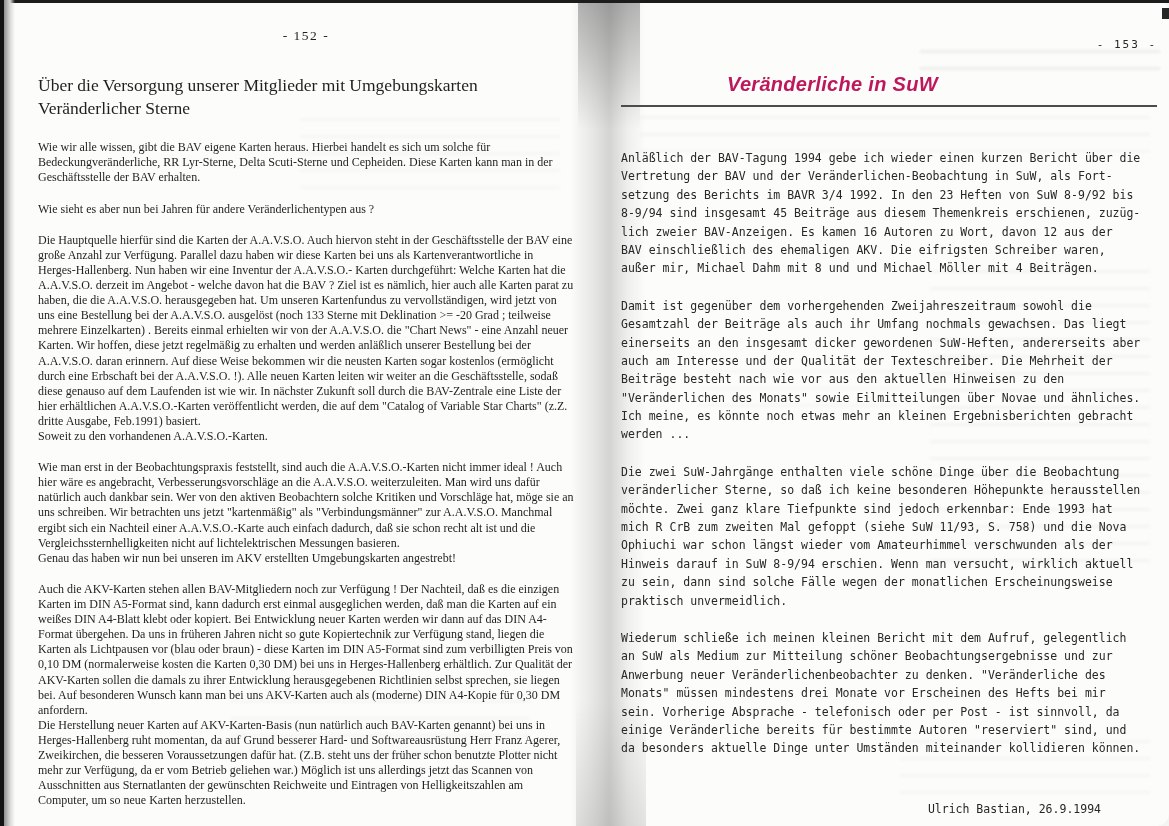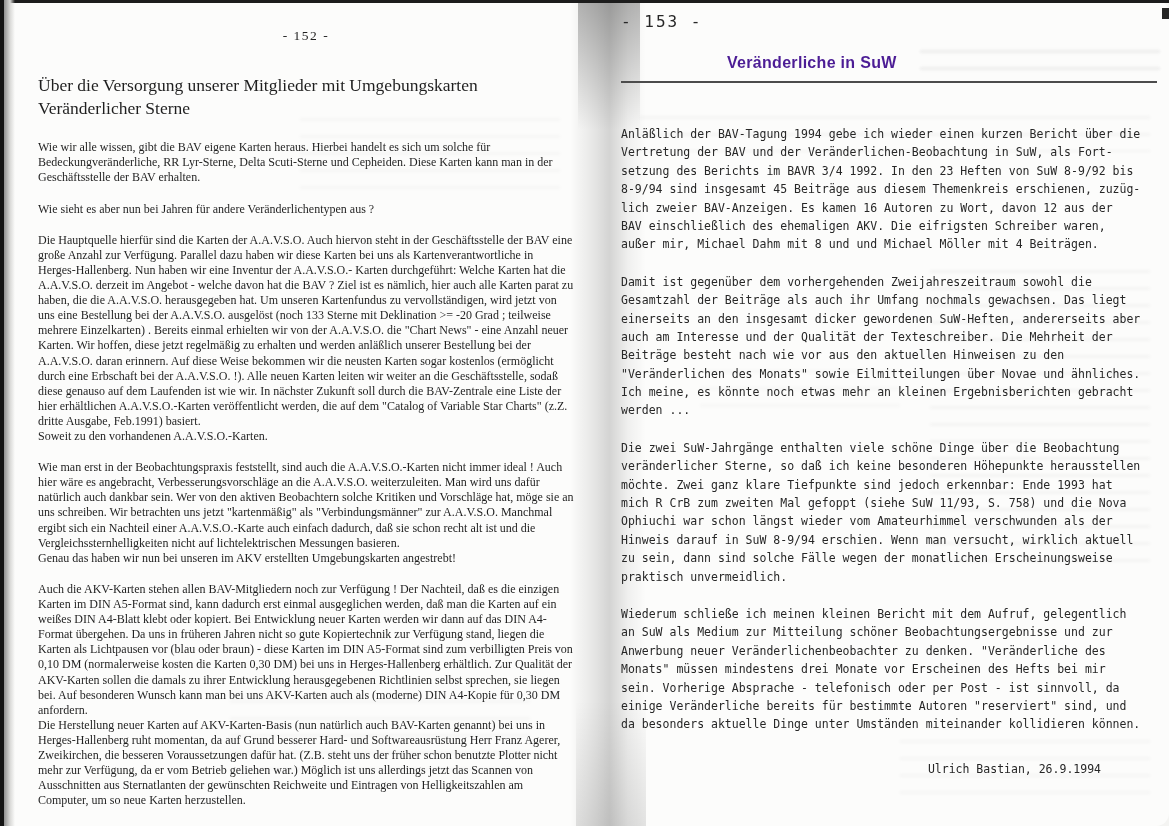--- a/index.html
+++ b/index.html
@@ -28,26 +28,26 @@
   
   .page-left{position:absolute;left:38px;top:18px;width:536px;color:#1f1f1f;}
   .pl-header{text-align:center;font-size:13.5px;letter-spacing:1.5px;margin:10px 0 30px 0;}
   .pl-title{font-size:17.5px;line-height:1.32;white-space:pre-line;margin:0 0 20px 0;}
   .pl-par{font-size:12px;line-height:1.26;white-space:pre-line;margin:16px 0 13px 0;}
   .pl-signature{font-size:12.5px;text-align:right;padding-right:28px;margin-top:16px;}
 
   
   .page-right{position:absolute;left:621px;top:12px;width:536px;color:#272727;
     font-family:"DejaVu Sans Mono", monospace;}
-  .pr-header{text-align:left;font-size:16px;letter-spacing:2px;margin:0 0 22px 0;}
+  .pr-header{text-align:right;font-size:11px;letter-spacing:2px;margin:26px 0 22px 0;}
   .pr-title-row{border-bottom:2px solid #4c4c4c;padding-bottom:9px;margin-bottom:42px;}
-  .pr-title{font-family:"Liberation Sans", sans-serif;font-weight:bold;font-size:16px;
-    letter-spacing:.3px;margin-left:106px;color:#4c1d95;}
+  .pr-title{font-family:"Liberation Sans", sans-serif;font-weight:bold;font-size:20px;
+    letter-spacing:.3px;margin-left:106px;color:#be185d;font-style:italic;}
   .pr-par{font-size:11.5px;line-height:1.6;white-space:pre-line;margin:8px 0 19px 0;}
-  .pr-signature{font-size:11.5px;text-align:right;padding-right:56px;margin-top:28px;}
+  .pr-signature{font-size:11.5px;text-align:right;padding-right:56px;margin-top:44px;}
 
   
   .bleed{position:absolute;filter:blur(1.4px);opacity:.55;pointer-events:none;
     background-image:repeating-linear-gradient(180deg,rgba(125,125,125,0.22) 0 3px,rgba(0,0,0,0) 3px 17px);}
   .b1{left:920px;top:50px;width:240px;height:30px;}
   .b2{left:640px;top:116px;width:510px;height:36px;opacity:.3;}
   .b3{left:930px;top:270px;width:220px;height:300px;opacity:.28;}
   .b4{left:900px;top:740px;width:250px;height:60px;opacity:.25;}
   .b5{left:300px;top:118px;width:260px;height:80px;opacity:.22;}
   .b6{left:230px;top:700px;width:300px;height:70px;opacity:.22;}

